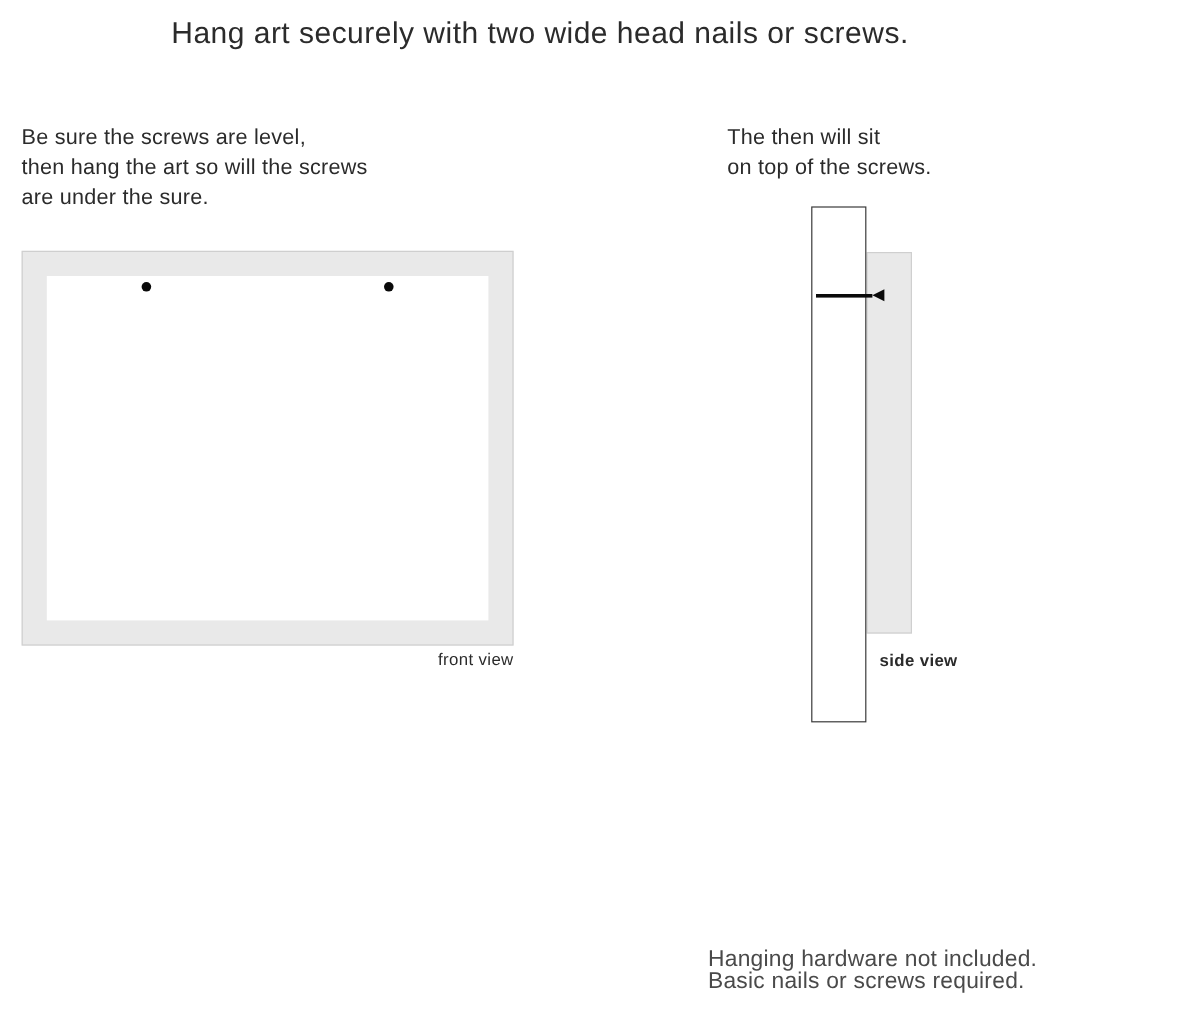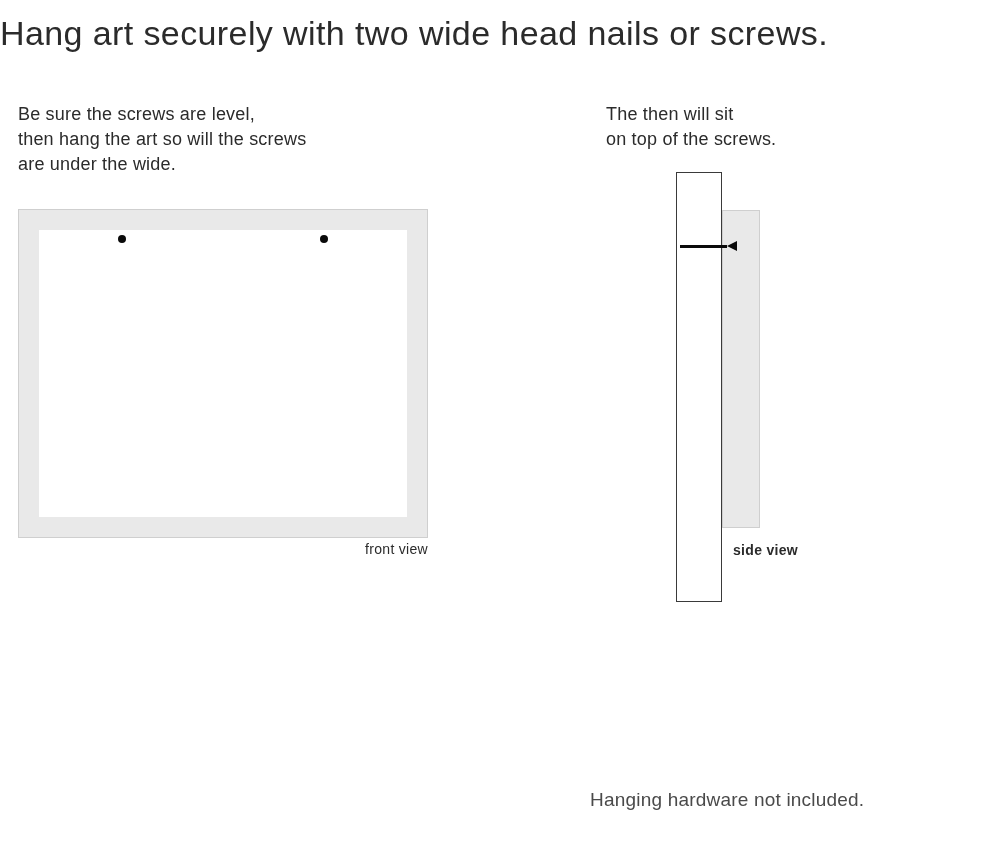--- a/index.html
+++ b/index.html
@@ -23,21 +23,22 @@
     background: #ffffff;
     overflow: hidden;
   }
 
   
   .page-title {
     position: absolute;
     top: 14px;
     left: 0;
     width: 900px;
-    font-size: 34px;
+    text-align: center;
+    font-size: 25px;
     font-weight: 400;
     letter-spacing: 0.4px;
     color: var(--text);
   }
 
   
   .instruction {
     position: absolute;
     font-size: 18px;
     line-height: 25px;
@@ -150,21 +151,21 @@
 </head>
 <body>
 
 <div class="canvas">
 
   <h1 class="page-title">Hang art securely with two wide head nails or screws.</h1>
 
   <div class="instruction instruction-front">
     <div>Be sure the screws are level,</div>
     <div>then hang the art so will the screws</div>
-    <div>are under the wide.</div>
+    <div>are under the sure.</div>
   </div>
 
   <div class="instruction instruction-side">
     <div>The then will sit</div>
     <div>on top of the screws.</div>
   </div>
 
   <div class="front-frame">
     <div class="front-frame-inner"></div>
     <span class="screw-dot screw-left"></span>
@@ -173,15 +174,16 @@
   <div class="view-label front-view-label">front view</div>
 
   <div class="side-frame-rect"></div>
   <div class="side-wall-bar"></div>
   <div class="nail-shaft"></div>
   <div class="nail-head"></div>
   <div class="view-label side-view-label">side view</div>
 
   <div class="footnote">
     <div>Hanging hardware not included.</div>
+    <div>Basic nails or screws required.</div>
   </div>
 
 </div>
 
 </body></html>

